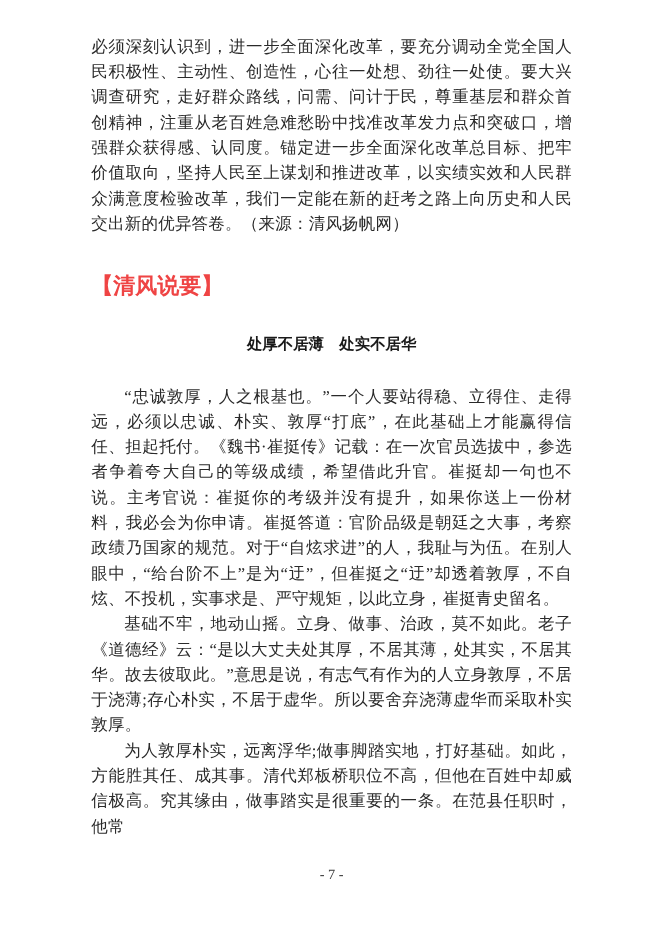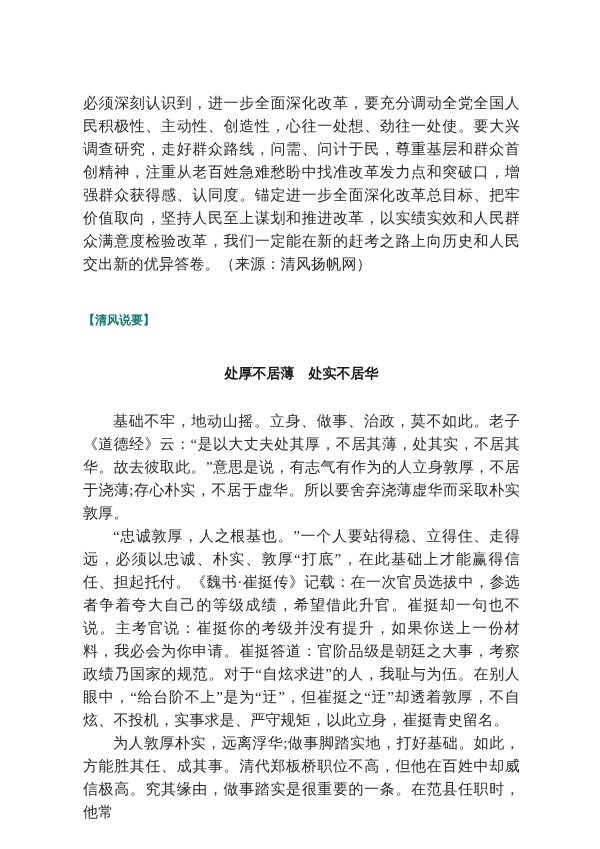--- a/index.html
+++ b/index.html
@@ -6,43 +6,43 @@
     margin: 0;
     padding: 0;
     background: #ffffff;
   }
   .page {
     position: relative;
     width: 600px;
     height: 849px;
     background: #ffffff;
     box-sizing: border-box;
-    padding: 92px 80px 0 83px;
+    padding: 32px 80px 0 83px;
     overflow: hidden;
     font-family: "Liberation Serif", "DejaVu Serif", serif;
     color: #222222;
   }
   .body-text {
     margin: 0;
     font-size: 15px;
     line-height: 23px;
     text-align: justify;
     text-justify: inter-ideograph;
     letter-spacing: 0.2px;
     color: #2a2a2a;
   }
   .body-text.indent {
     text-indent: 2em;
   }
   .section-label {
     margin-top: 33px;
-    font-size: 12px;
+    font-size: 20px;
     font-weight: bold;
     line-height: 22px;
-    color: #0f766e;
+    color: #ef4444;
   }
   .article-title {
     margin: 28px 0 0 0;
     text-align: center;
     font-size: 14px;
     font-weight: bold;
     line-height: 30px;
     color: #1a1a1a;
   }
   .article-body {
@@ -61,20 +61,20 @@
 
 <div class="page">
 
   <p class="body-text">必须深刻认识到，进一步全面深化改革，要充分调动全党全国人民积极性、主动性、创造性，心往一处想、劲往一处使。要大兴调查研究，走好群众路线，问需、问计于民，尊重基层和群众首创精神，注重从老百姓急难愁盼中找准改革发力点和突破口，增强群众获得感、认同度。锚定进一步全面深化改革总目标、把牢价值取向，坚持人民至上谋划和推进改革，以实绩实效和人民群众满意度检验改革，我们一定能在新的赶考之路上向历史和人民交出新的优异答卷。（来源：清风扬帆网）</p>
 
   <div class="section-label">【清风说要】</div>
 
   <h1 class="article-title">处厚不居薄　处实不居华</h1>
 
   <div class="article-body">
+    <p class="body-text indent">“忠诚敦厚，人之根基也。”一个人要站得稳、立得住、走得远，必须以忠诚、朴实、敦厚“打底”，在此基础上才能赢得信任、担起托付。《魏书·崔挺传》记载：在一次官员选拔中，参选者争着夸大自己的等级成绩，希望借此升官。崔挺却一句也不说。主考官说：崔挺你的考级并没有提升，如果你送上一份材料，我必会为你申请。崔挺答道：官阶品级是朝廷之大事，考察政绩乃国家的规范。对于“自炫求进”的人，我耻与为伍。在别人眼中，“给台阶不上”是为“迂”，但崔挺之“迂”却透着敦厚，不自炫、不投机，实事求是、严守规矩，以此立身，崔挺青史留名。</p>
     <p class="body-text indent">基础不牢，地动山摇。立身、做事、治政，莫不如此。老子《道德经》云：“是以大丈夫处其厚，不居其薄，处其实，不居其华。故去彼取此。”意思是说，有志气有作为的人立身敦厚，不居于浇薄;存心朴实，不居于虚华。所以要舍弃浇薄虚华而采取朴实敦厚。</p>
-    <p class="body-text indent">“忠诚敦厚，人之根基也。”一个人要站得稳、立得住、走得远，必须以忠诚、朴实、敦厚“打底”，在此基础上才能赢得信任、担起托付。《魏书·崔挺传》记载：在一次官员选拔中，参选者争着夸大自己的等级成绩，希望借此升官。崔挺却一句也不说。主考官说：崔挺你的考级并没有提升，如果你送上一份材料，我必会为你申请。崔挺答道：官阶品级是朝廷之大事，考察政绩乃国家的规范。对于“自炫求进”的人，我耻与为伍。在别人眼中，“给台阶不上”是为“迂”，但崔挺之“迂”却透着敦厚，不自炫、不投机，实事求是、严守规矩，以此立身，崔挺青史留名。</p>
     <p class="body-text indent">为人敦厚朴实，远离浮华;做事脚踏实地，打好基础。如此，方能胜其任、成其事。清代郑板桥职位不高，但他在百姓中却威信极高。究其缘由，做事踏实是很重要的一条。在范县任职时，他常</p>
   </div>
 
   <div class="page-number">- 7 -</div>
 
 </div>
 
 </body></html>

